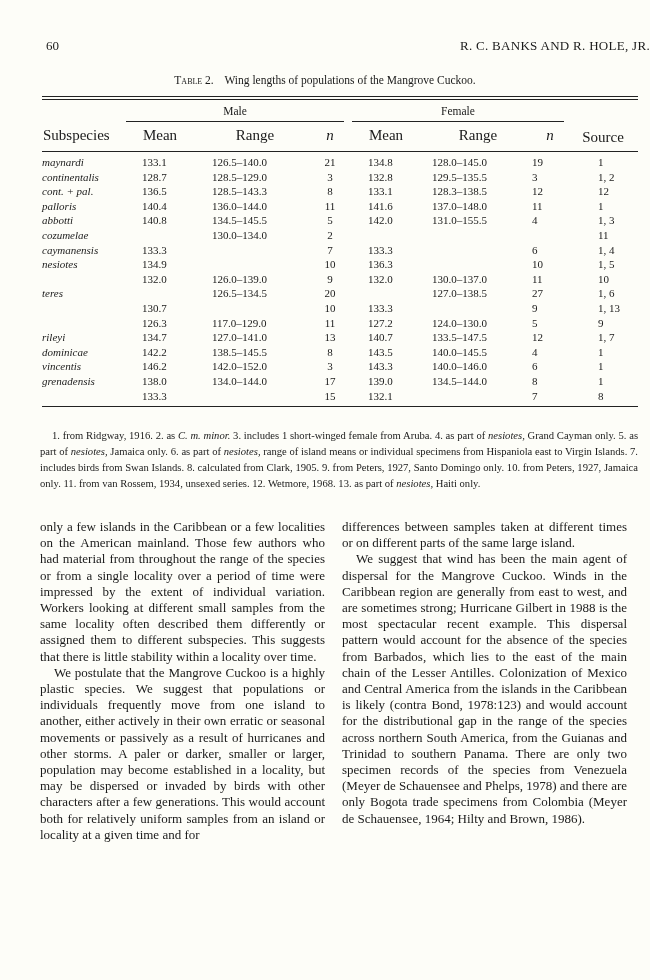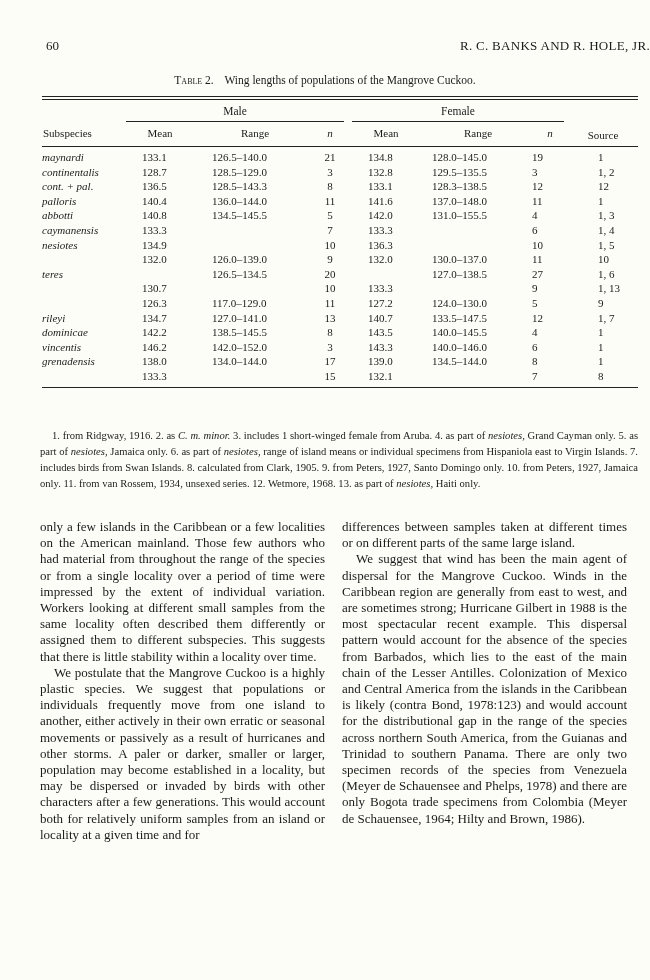--- a/index.html
+++ b/index.html
@@ -20,21 +20,21 @@
   }
   .table-caption .label { font-variant: small-caps; margin-right: 8px; }
 
   .table-wrap { position: absolute; left: 42px; top: 96px; width: 596px; }
   .rule-double { border-top: 1px solid #222; border-bottom: 1px solid #222; height: 2px; }
   table { border-collapse: collapse; width: 596px; font-family: "Liberation Serif", serif; font-size: 11px; }
   th { font-weight: normal; }
   .grp-row th { padding-top: 5px; padding-bottom: 4px; font-size: 11.5px; }
   .grp-row th.grp { position: relative; }
   .grp-row th.grp .under { position: absolute; left: 4px; right: 4px; bottom: -1px; border-bottom: 1px solid #222; }
-  .col-row th { padding-top: 3px; padding-bottom: 5px; font-size: 11px; border-bottom: 1px solid #222; }
+  .col-row th { padding-top: 3px; padding-bottom: 5px; font-size: 15px; border-bottom: 1px solid #222; }
   td { padding: 0; height: 14.6px; line-height: 14.6px; white-space: nowrap; }
   td.sp { font-style: italic; text-align: left; width: 80px; }
   td.mean { text-align: left; padding-left: 20px; width: 56px; }
   td.range { text-align: left; padding-left: 14px; width: 100px; }
   td.n { text-align: center; width: 36px; }
   td.fmean { text-align: left; padding-left: 20px; width: 56px; }
   td.frange { text-align: left; padding-left: 8px; width: 100px; }
   td.fn { text-align: left; width: 36px; }
   td.src { text-align: left; padding-left: 30px; }
   tbody tr:first-child td { padding-top: 3px; }
@@ -132,20 +132,30 @@
           <td class="sp">abbotti</td>
           <td class="mean">140.8</td>
           <td class="range">134.5–145.5</td>
           <td class="n">5</td>
           <td class="fmean">142.0</td>
           <td class="frange">131.0–155.5</td>
           <td class="fn">4</td>
           <td class="src">1, 3</td>
         </tr>
         <tr>
+          <td class="sp">cozumelae</td>
+          <td class="mean"></td>
+          <td class="range">130.0–134.0</td>
+          <td class="n">2</td>
+          <td class="fmean"></td>
+          <td class="frange"></td>
+          <td class="fn"></td>
+          <td class="src">11</td>
+        </tr>
+        <tr>
           <td class="sp">caymanensis</td>
           <td class="mean">133.3</td>
           <td class="range"></td>
           <td class="n">7</td>
           <td class="fmean">133.3</td>
           <td class="frange"></td>
           <td class="fn">6</td>
           <td class="src">1, 4</td>
         </tr>
         <tr>

